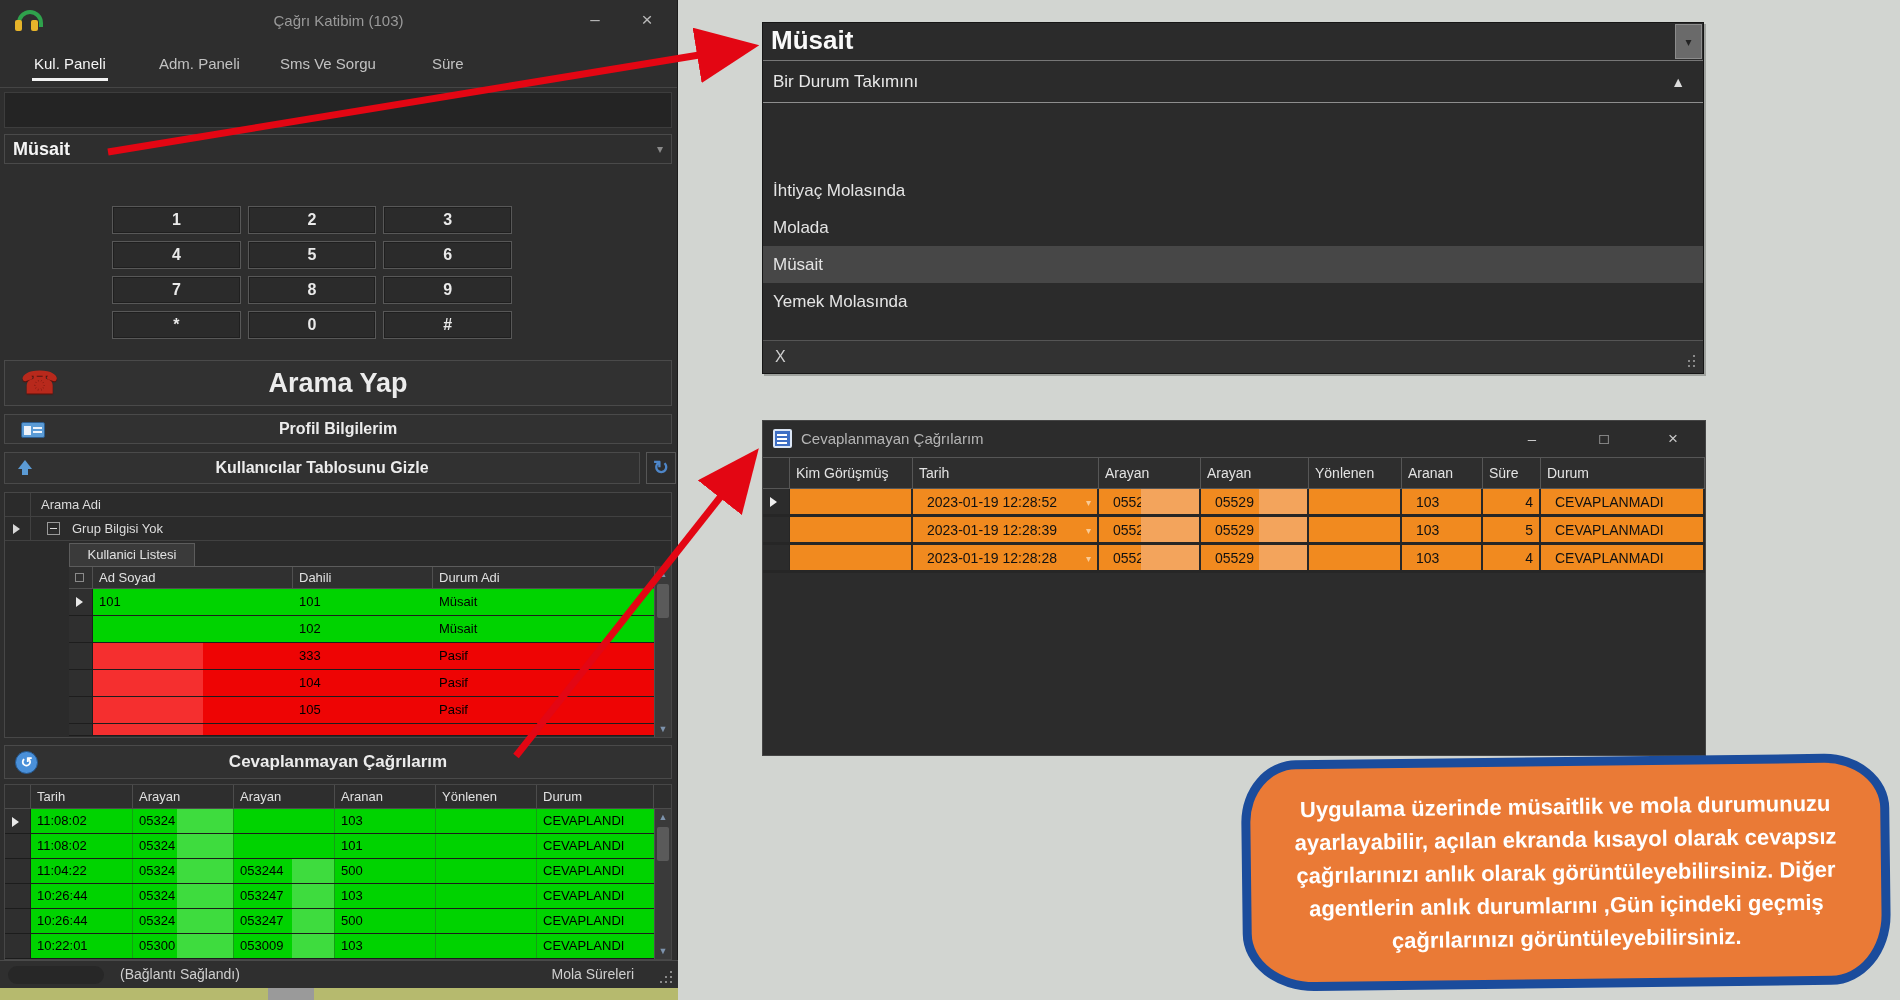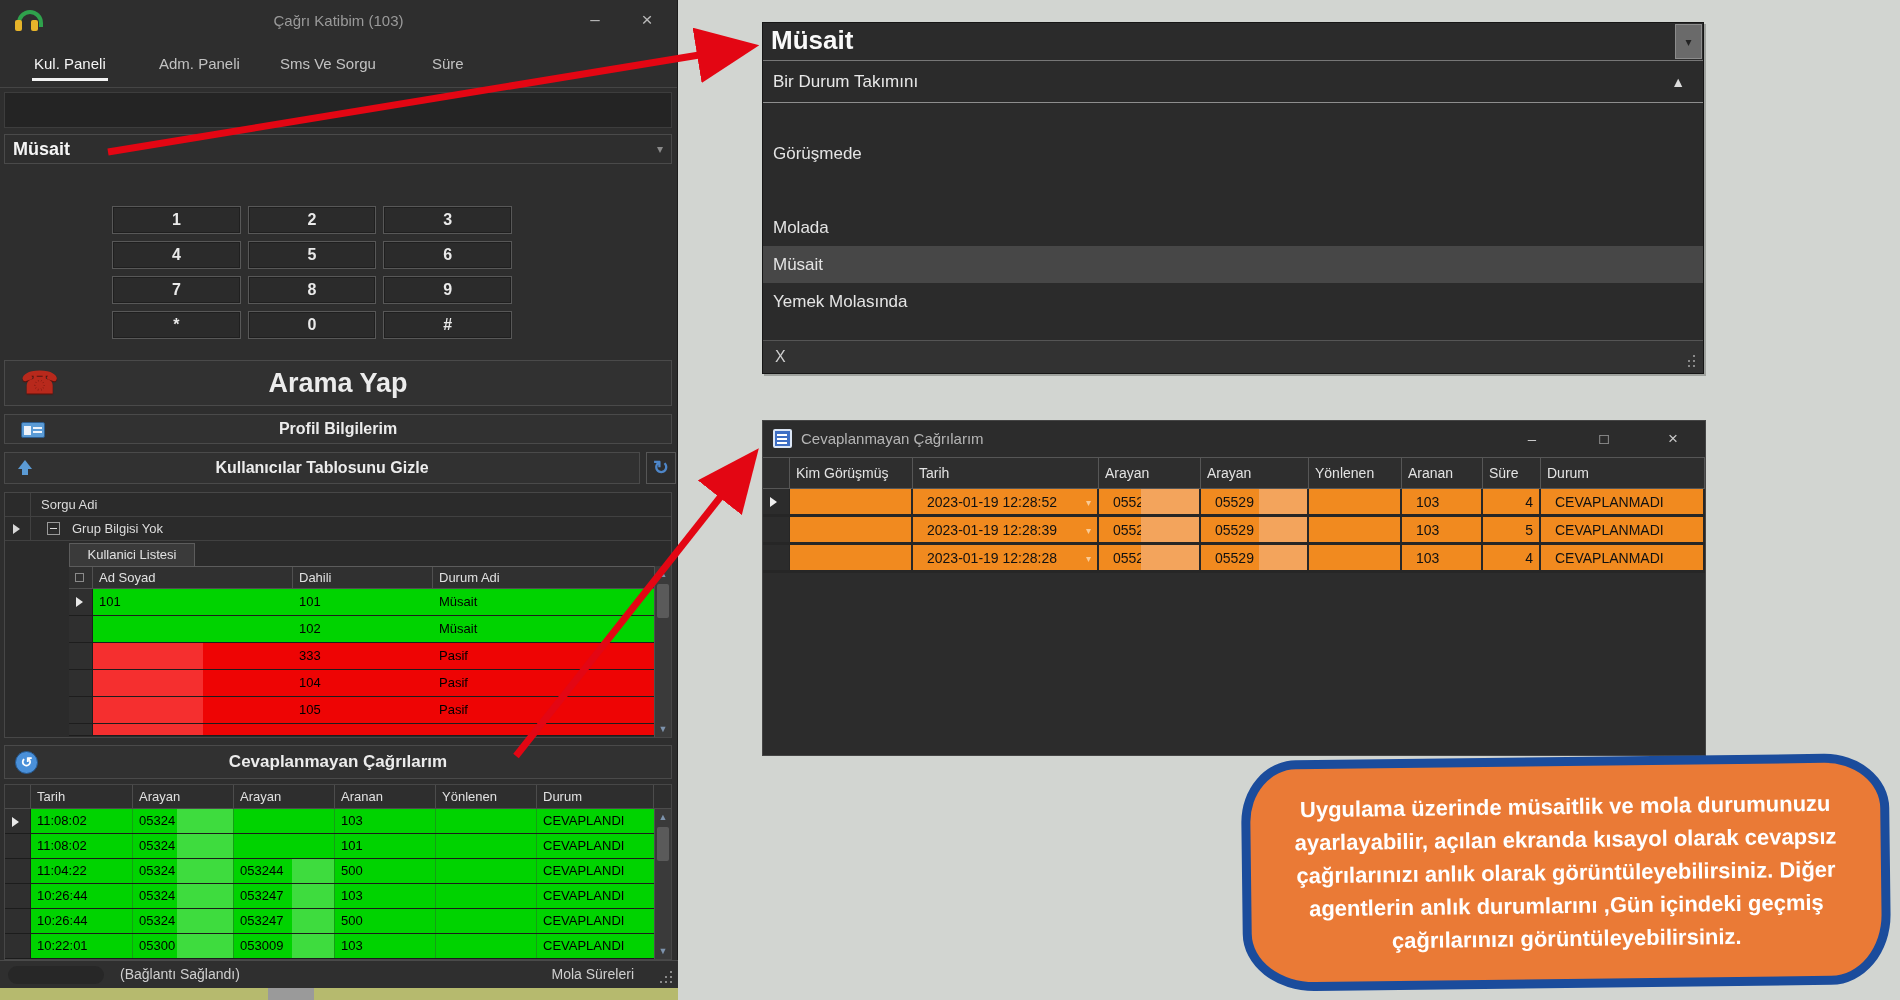--- a/index.html
+++ b/index.html
@@ -224,21 +224,21 @@
       <span class="uparrow"></span>
       <span>Kullanıcılar Tablosunu Gizle</span>
     </div>
     <div class="refresh-btn">
       <span>↻</span>
     </div>
 
     <div class="users-panel">
       <div class="uprow">
         <div class="gutter"></div>
-        <div class="glabel">Sorgu Adi</div>
+        <div class="glabel">Arama Adi</div>
       </div>
       <div class="uprow">
         <div class="gutter">
             <span class="marker"></span>
           </div>
         <div class="expander"></div>
         <div class="group-label">Grup Bilgisi Yok</div>
       </div>
       <div class="ktab">Kullanici Listesi</div>
       <div class="ugrid">
@@ -390,21 +390,21 @@
 
   <section class="panel-dd">
     <div class="dd-header">
       <span class="dd-selected">Müsait</span>
       <div class="dd-btn">▾</div>
     </div>
     <div class="dd-search">
       <span class="ph">Bir Durum Takımını</span>
       <span class="up">▲</span>
     </div>
-    <div class="dd-opt o0">Görüşmede</div>
+    <div class="dd-opt o1">İhtiyaç Molasında</div>
     <div class="dd-opt o2">Molada</div>
     <div class="dd-opt o3 hl">Müsait</div>
     <div class="dd-opt o4">Yemek Molasında</div>
     <div class="dd-footer">
       <span class="dd-x">X</span>
       <span class="dd-grip"></span>
     </div>
   </section>
 
   <section class="win-missed">

